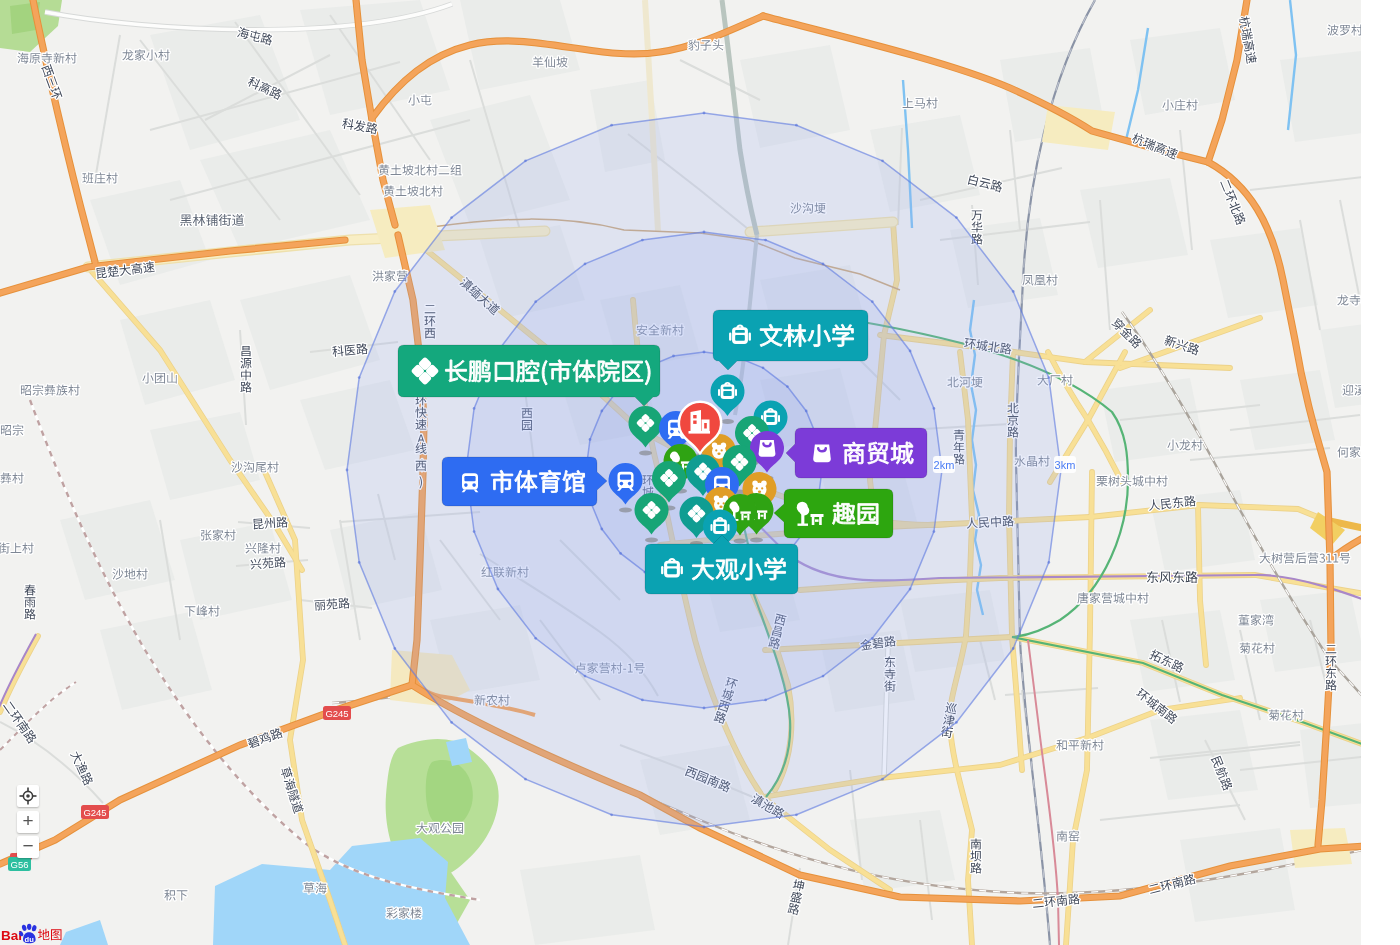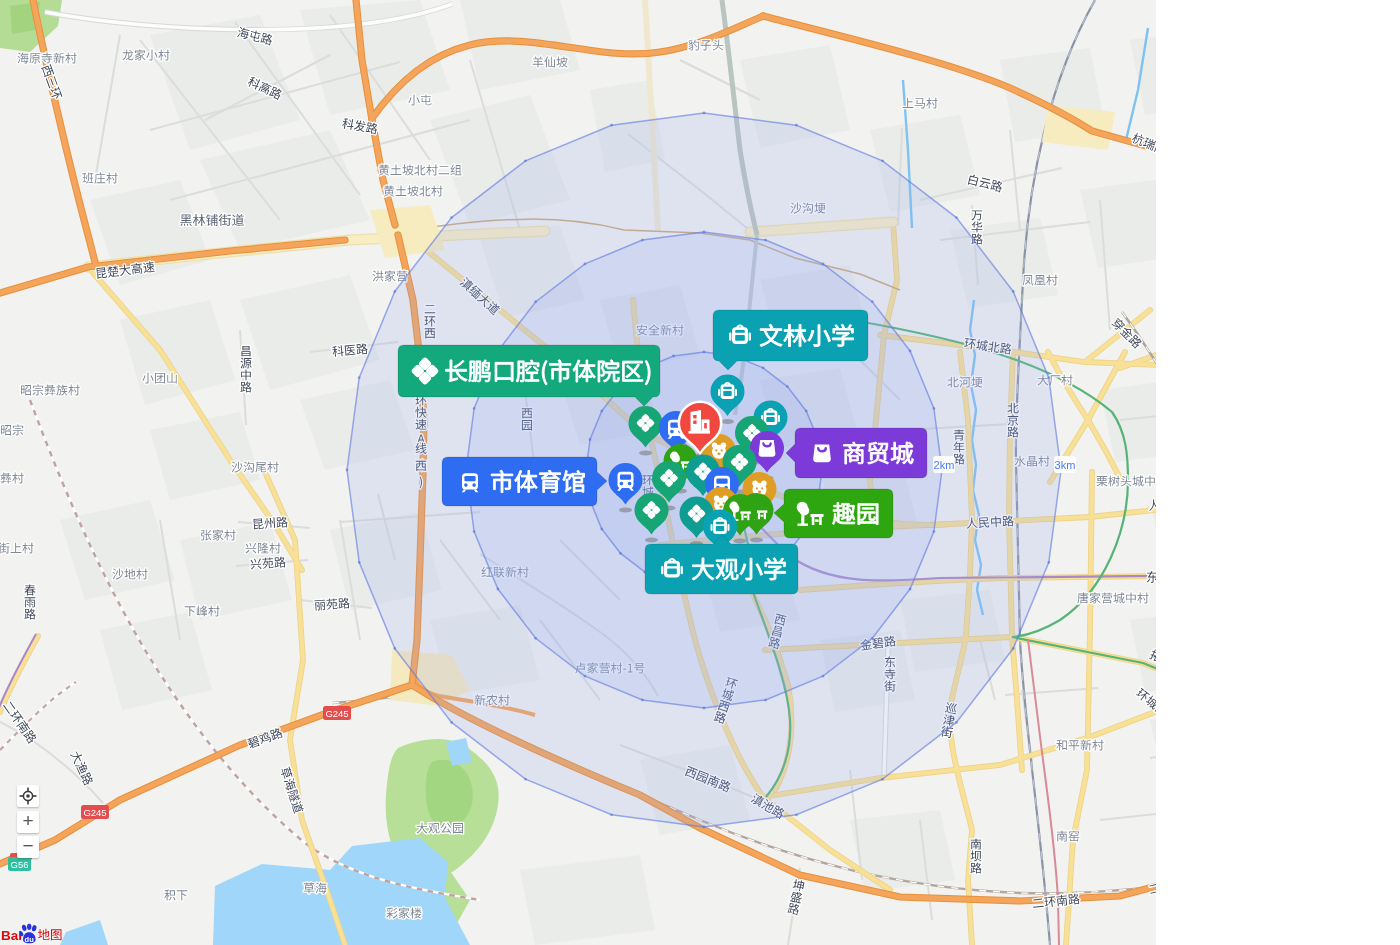--- a/index.html
+++ b/index.html
@@ -1,12 +1,12 @@
 <!DOCTYPE html>
-<html><head><meta charset="utf-8"><style>html,body{margin:0;padding:0;overflow:hidden}#map{position:relative;width:1156px;height:945px;overflow:hidden;background:#1d4ed8;font-family:"Liberation Sans",sans-serif}#map svg.base{position:absolute;top:0;left:0}</style></head><body>
+<html><head><meta charset="utf-8"><style>html,body{margin:0;padding:0;overflow:hidden}#map{position:relative;width:1361px;height:945px;overflow:hidden;background:#1d4ed8;font-family:"Liberation Sans",sans-serif}#map svg.base{position:absolute;top:0;left:0}</style></head><body>
 <div id="map">
 <svg class="base" width="1400" height="945" viewBox="0 0 1400 945">
 <defs>
         <g id="u0028">
           <path d="M24 100 30 97C21 83 17 66 17 49C17 32 21 15 30 1L24 -2C15 13 9 29 9 49C9 69 15 85 24 100Z"></path>
         </g>
 <g id="u0029">
           <path d="M10 100C19 85 25 69 25 49C25 29 19 13 10 -2L4 1C13 15 17 32 17 49C17 66 13 83 4 97Z"></path>
         </g>
 <g id="u002d">

